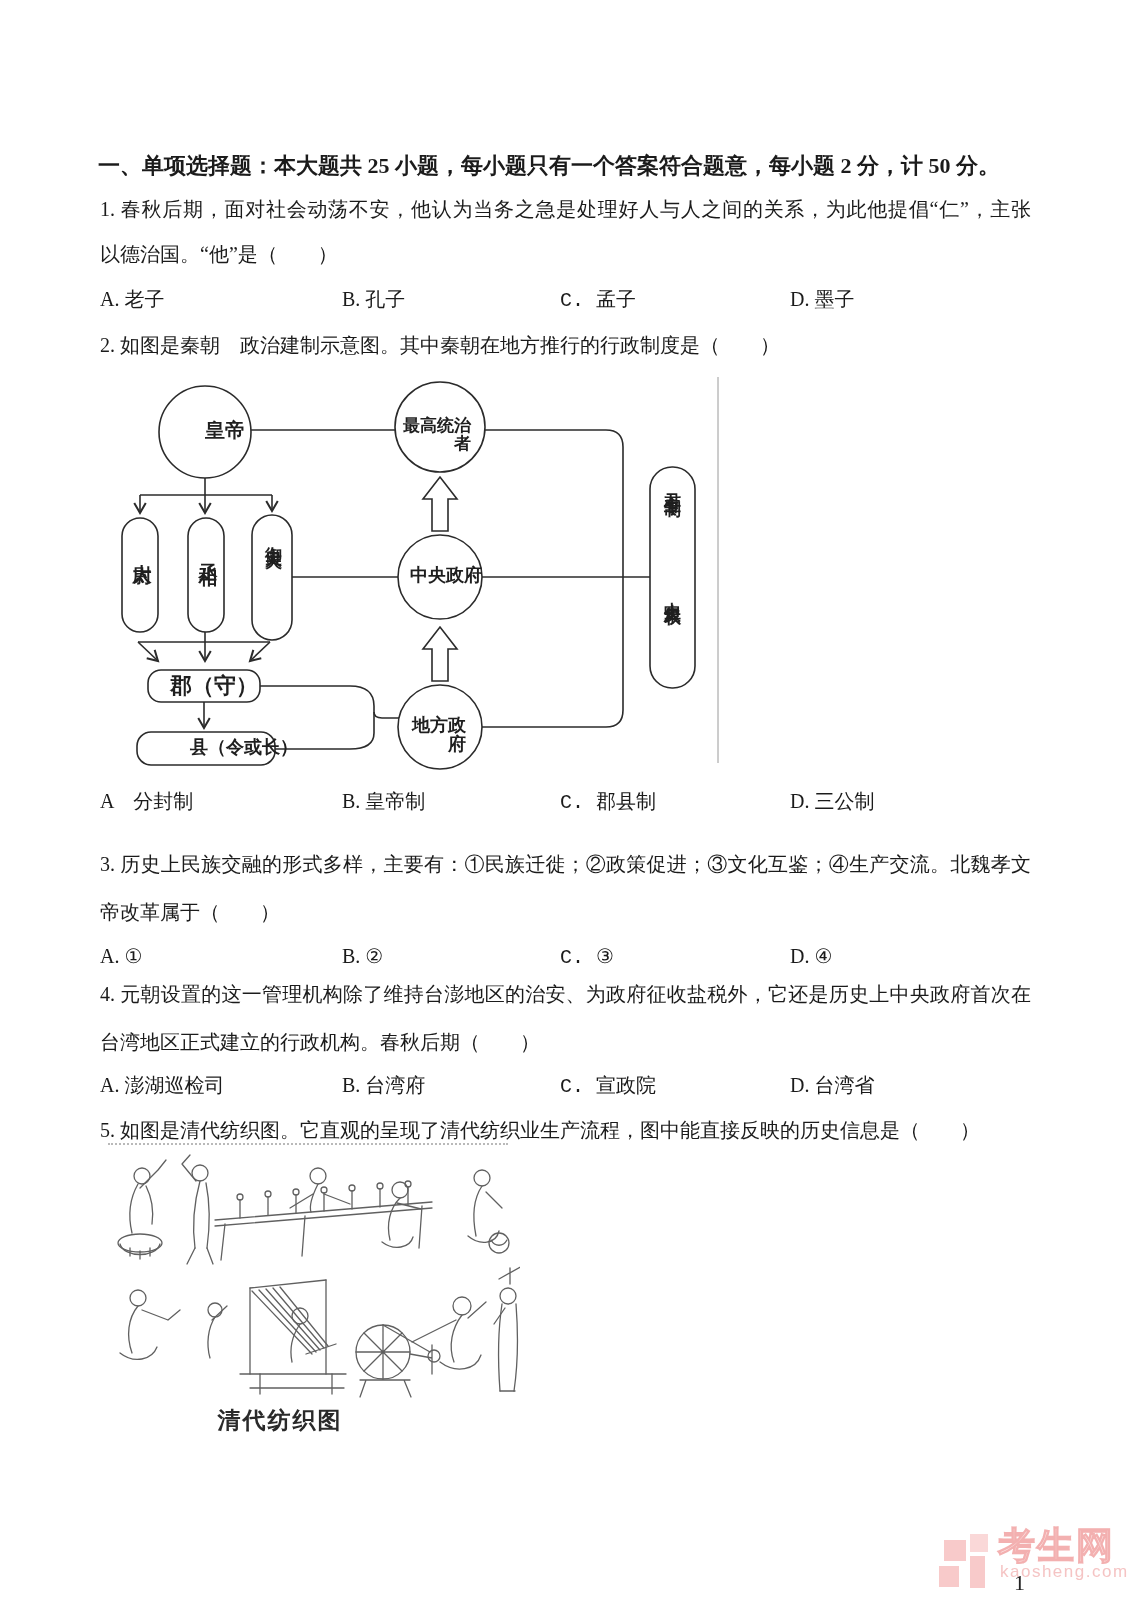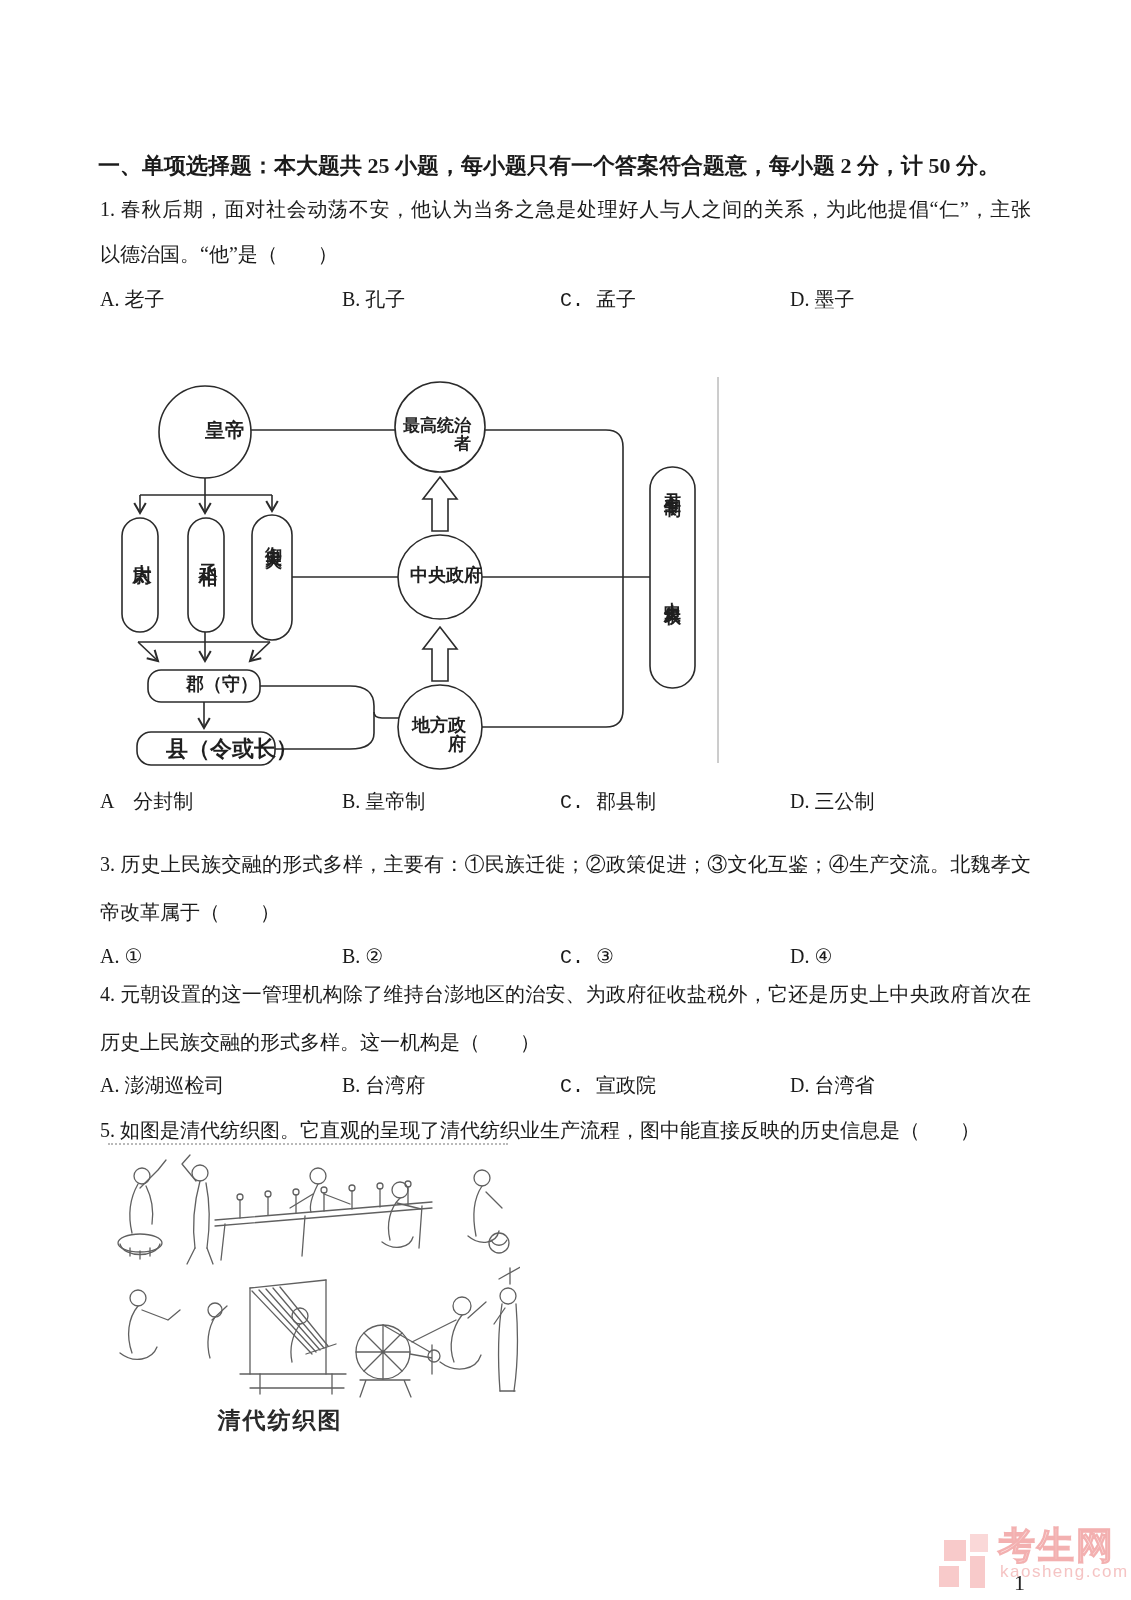--- a/index.html
+++ b/index.html
@@ -64,20 +64,21 @@
 
   <div class="line justify" style="top:197px">1. 春秋后期，面对社会动荡不安，他认为当务之急是处理好人与人之间的关系，为此他提倡“仁”，主张</div>
   <div class="line" style="top:242px">以德治国。“他”是（　　）</div>
   <div>
     <span class="opt c1" style="top:286px">A. 老子</span>
     <span class="opt c2" style="top:286px">B. 孔子</span>
     <span class="opt c3" style="top:286px">C. 孟子</span>
     <span class="opt c4" style="top:286px">D. 墨子</span>
   </div>
 
+  <div class="line" style="top:333px">2. 如图是秦朝　政治建制示意图。其中秦朝在地方推行的行政制度是（　　）</div>
 
   <svg class="diagram-svg" width="620" height="410" viewBox="0 0 620 410">
     <defs>
       <marker id="arr" viewBox="0 0 10 10" refX="8" refY="5" markerWidth="9" markerHeight="9" orient="auto">
         <path d="M1,1 L8,5 L1,9" fill="none" stroke="#2b2b2b" stroke-width="1.4"></path>
       </marker>
     </defs>
     <g stroke="#2b2b2b" stroke-width="1.6" fill="none">
 
       <path d="M141,65 H285"></path>
@@ -121,43 +122,43 @@
     <path d="M608,12 V398" stroke="#9a9a9a" stroke-width="1" fill="none"></path>
   </svg>
 
   <div class="dlabel" style="left:165px;top:421px;width:80px;font-size:20px">皇帝</div>
   <div class="dlabel" style="left:394px;top:418px;width:77px;font-size:17px">最高统治者</div>
   <div class="vlabel" style="left:129px;top:548px;font-size:19px">太尉</div>
   <div class="vlabel" style="left:195px;top:548px;font-size:19px">丞相</div>
   <div class="vlabel" style="left:262px;top:532px;font-size:17px;letter-spacing:2px">御史大夫</div>
   <div class="dlabel" style="left:398px;top:567px;width:84px;font-size:18px">中央政府</div>
   <div class="dlabel" style="left:398px;top:717px;width:68px;font-size:18px">地方政府</div>
-  <div class="dlabel" style="left:150px;top:676px;width:108px;font-size:18px">郡（守）</div>
-  <div class="dlabel" style="left:138px;top:739px;width:160px;font-size:22px">县（令或长）</div>
+  <div class="dlabel" style="left:150px;top:676px;width:108px;font-size:22px">郡（守）</div>
+  <div class="dlabel" style="left:138px;top:739px;width:160px;font-size:18px">县（令或长）</div>
   <div class="vlabel" style="left:661px;top:480px;font-size:17px;letter-spacing:2px">君主专制</div>
   <div class="vlabel" style="left:661px;top:588px;font-size:17px;letter-spacing:2px">中央集权</div>
 
   <div>
     <span class="opt c1" style="top:788px">A　分封制</span>
     <span class="opt c2" style="top:788px">B. 皇帝制</span>
     <span class="opt c3" style="top:788px">C. 郡县制</span>
     <span class="opt c4" style="top:788px">D. 三公制</span>
   </div>
 
   <div class="line justify" style="top:852px">3. 历史上民族交融的形式多样，主要有：①民族迁徙；②政策促进；③文化互鉴；④生产交流。北魏孝文</div>
   <div class="line" style="top:900px">帝改革属于（　　）</div>
   <div>
     <span class="opt c1" style="top:944px">A. ①</span>
     <span class="opt c2" style="top:944px">B. ②</span>
     <span class="opt c3" style="top:944px">C. ③</span>
     <span class="opt c4" style="top:944px">D. ④</span>
   </div>
 
   <div class="line justify" style="top:982px">4. 元朝设置的这一管理机构除了维持台澎地区的治安、为政府征收盐税外，它还是历史上中央政府首次在</div>
-  <div class="line" style="top:1030px">历史上民族交融的形式多样。这一机构是（　　）</div>
+  <div class="line" style="top:1030px">台湾地区正式建立的行政机构。春秋后期（　　）</div>
   <div>
     <span class="opt c1" style="top:1072px">A. 澎湖巡检司</span>
     <span class="opt c2" style="top:1072px">B. 台湾府</span>
     <span class="opt c3" style="top:1072px">C. 宣政院</span>
     <span class="opt c4" style="top:1072px">D. 台湾省</span>
   </div>
 
   <div class="line" style="top:1118px">5. 如图是清代纺织图。它直观的呈现了清代纺织业生产流程，图中能直接反映的历史信息是（　　）</div>
 
   <div class="fig-topmarks"></div>

